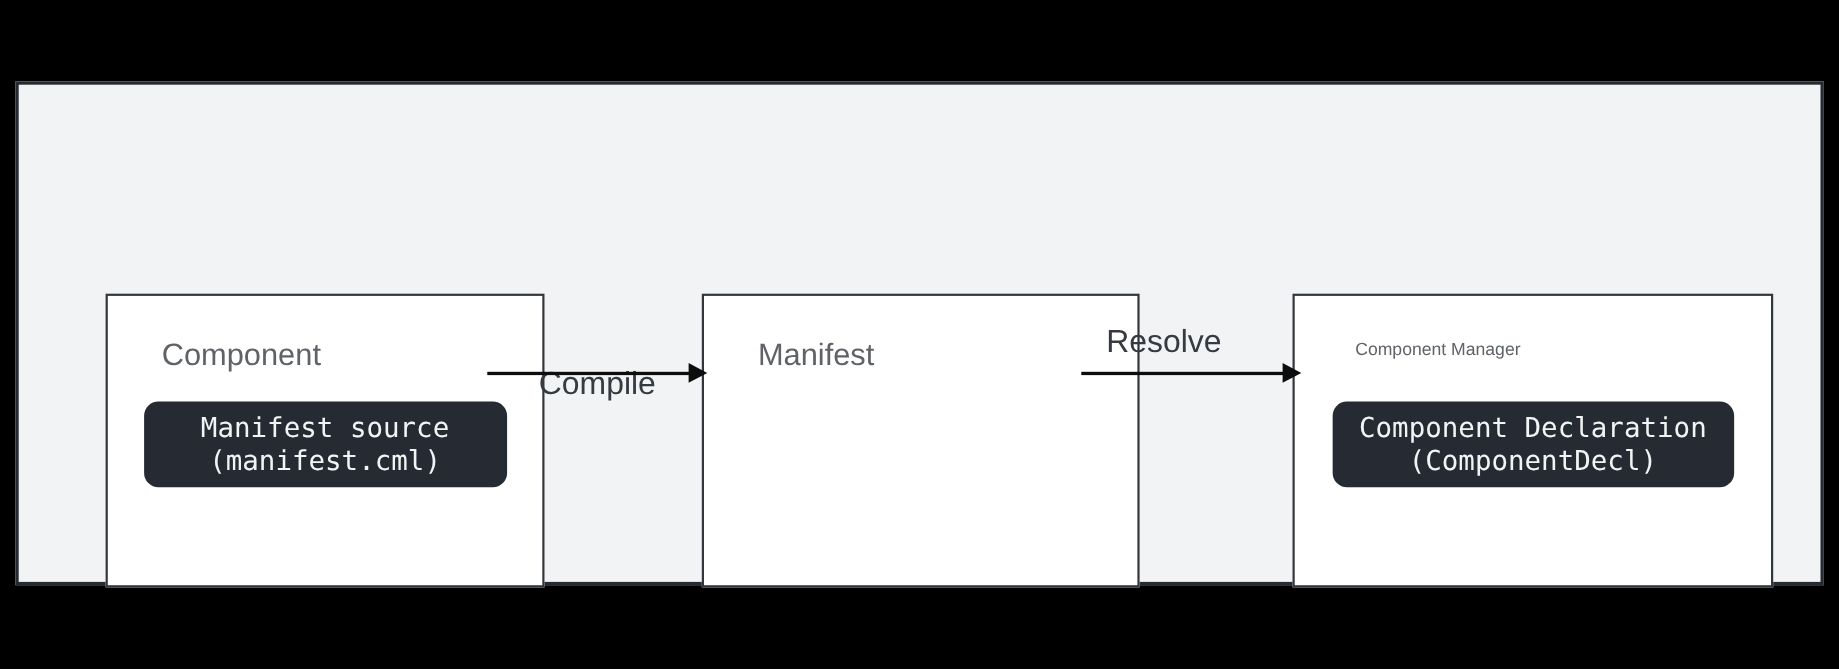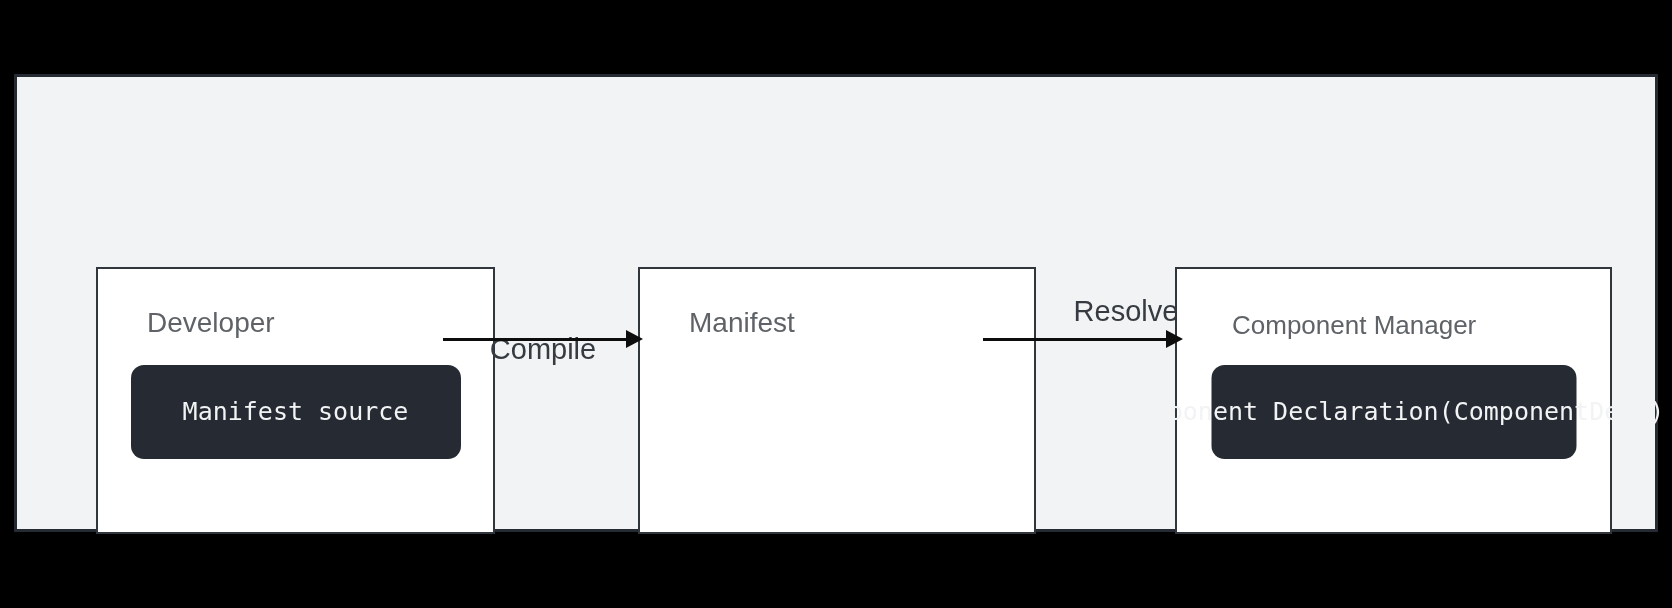--- a/index.html
+++ b/index.html
@@ -38,33 +38,33 @@
     position: absolute;
     left: 49px;
     top: 38px;
     font-size: 28px;
     color: #5f6368;
     white-space: nowrap;
   }
   .node-3 .node-title {
     left: 55px;
     top: 41px;
-    font-size: 26px;
+    font-size: 16px;
   }
   .artifact {
     position: absolute;
     top: 96px;
     left: 50%;
     transform: translateX(-50%);
-    height: 94px;
+    height: 78px;
     border-radius: 13px;
     background: #262b33;
     color: #f1f3f4;
     display: flex;
-    flex-direction: row;
+    flex-direction: column;
     align-items: center;
     justify-content: center;
     font-family: "DejaVu Sans Mono", monospace;
     font-size: 25px;
     line-height: 30px;
     white-space: nowrap;
     text-align: center;
   }
   .node-1 .artifact { width: 330px; }
   .node-2 .artifact { width: 330px; }
@@ -91,32 +91,33 @@
   .edge-label {
     position: absolute;
     top: 295px;
     width: 200px;
     text-align: center;
     font-size: 29px;
     color: #363b41;
     white-space: nowrap;
   }
   .edge-label-1 { left: 443px; margin-top: 38px; }
-  .edge-label-2 { left: 1026px; }
+  .edge-label-2 { left: 958px; }
 </style>
 </head>
 <body>
 
 <div class="stage">
   <div class="panel">
 
     <div class="node node-1">
-      <span class="node-title">Developer</span>
+      <span class="node-title">Component</span>
       <div class="artifact">
         <span>Manifest source</span>
+        <span>(manifest.cml)</span>
       </div>
     </div>
 
     <div class="node node-2">
       <span class="node-title">Manifest</span>
     </div>
 
     <div class="node node-3">
       <span class="node-title">Component Manager</span>
       <div class="artifact">

